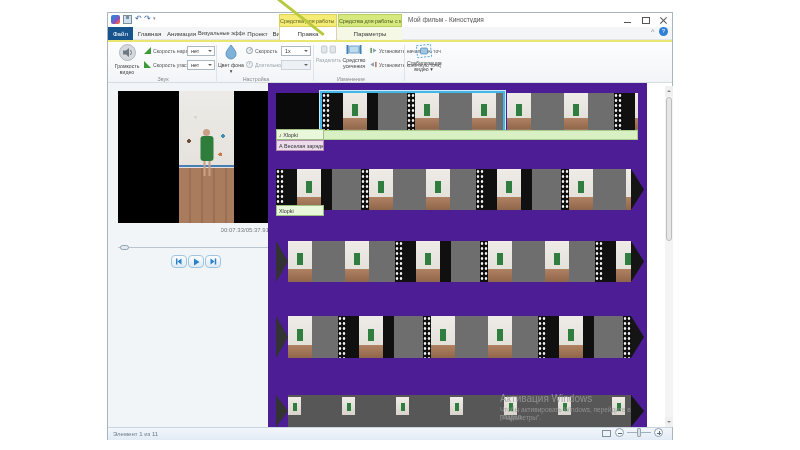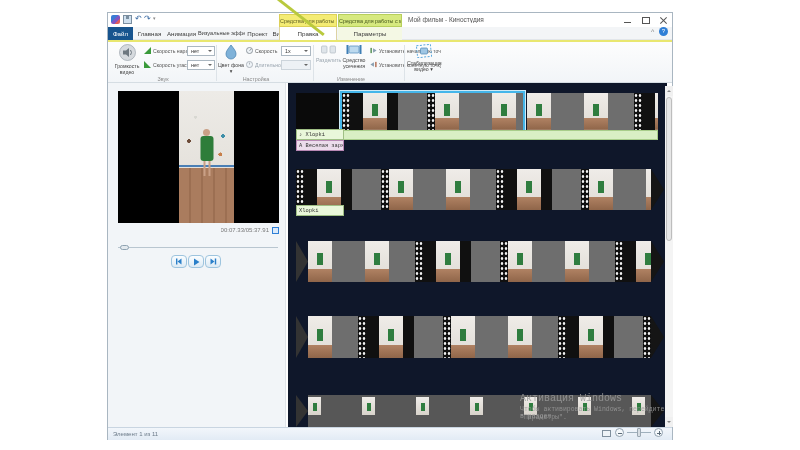--- a/index.html
+++ b/index.html
@@ -85,21 +85,21 @@
            background:#dceafa;box-sizing:border-box;}
   .seek{position:absolute;left:10px;top:162px;width:160px;height:5px;}
   .seek-track{position:absolute;left:0;top:2px;width:100%;height:1px;background:#b9c6d0;}
   .seek-thumb{position:absolute;left:2px;top:0;width:9px;height:5px;border-radius:3px;
               background:#e3e9ee;border:1px solid #8fa3b2;box-sizing:border-box;}
   .controls{position:absolute;left:63px;top:172px;width:50px;height:13px;display:flex;gap:1px;}
   .pbtn{flex:1;border:1px solid #9ec4de;border-radius:4px;background:linear-gradient(#fafdff,#ddeaf4);
         display:flex;align-items:center;justify-content:center;}
 
   
-  .timeline{position:absolute;left:180px;top:70px;width:379px;height:344px;background:#0f172a;overflow:hidden;font-family:Liberation Mono, monospace;}
+  .timeline{position:absolute;left:160px;top:70px;width:379px;height:344px;background:#4c1d95;overflow:hidden;}
   .strip{position:absolute;display:flex;overflow:hidden;background:#6e6e6e;}
   .seg{height:100%;flex:0 0 auto;}
   .seg-g{background:#6e6e6e;}
   .seg-b{background:#101010;}
   .seg-s{background-color:#101010;
          background-image:radial-gradient(circle,#f2f2f2 1px,rgba(255,255,255,0) 1.6px);
          background-size:4px 5px;}
   .seg-t{background:
       linear-gradient(#2f7d3f,#2f7d3f) 50% 42%/6px 12px no-repeat,
       linear-gradient(#b08263,#8f6549) 0 100%/100% 32% no-repeat,

